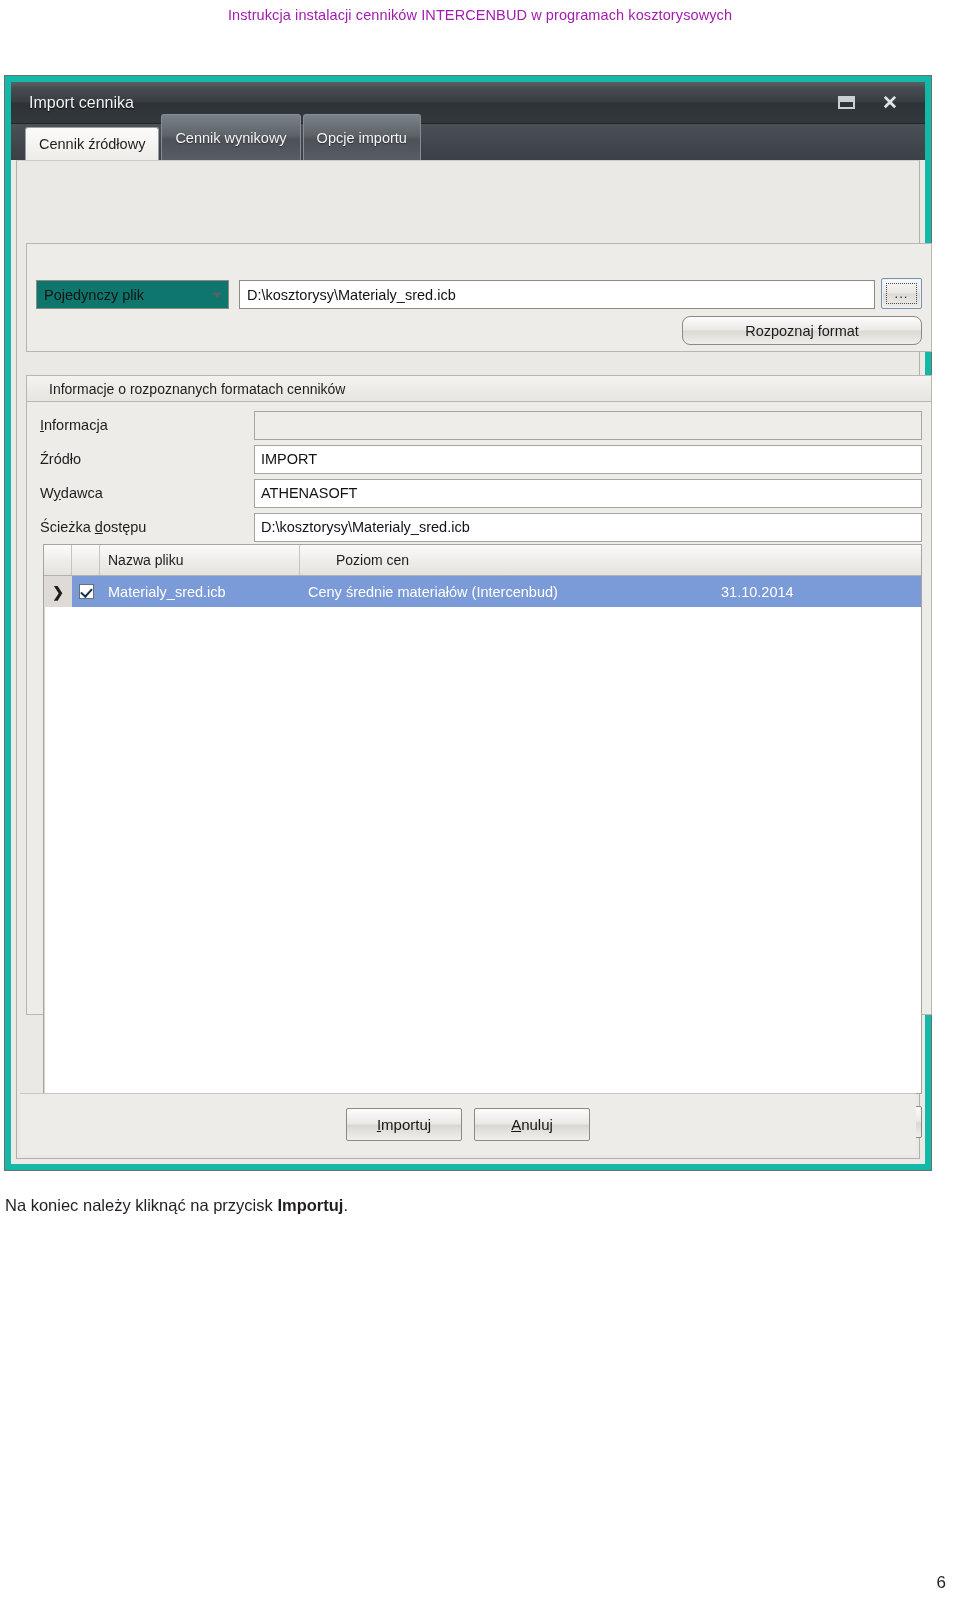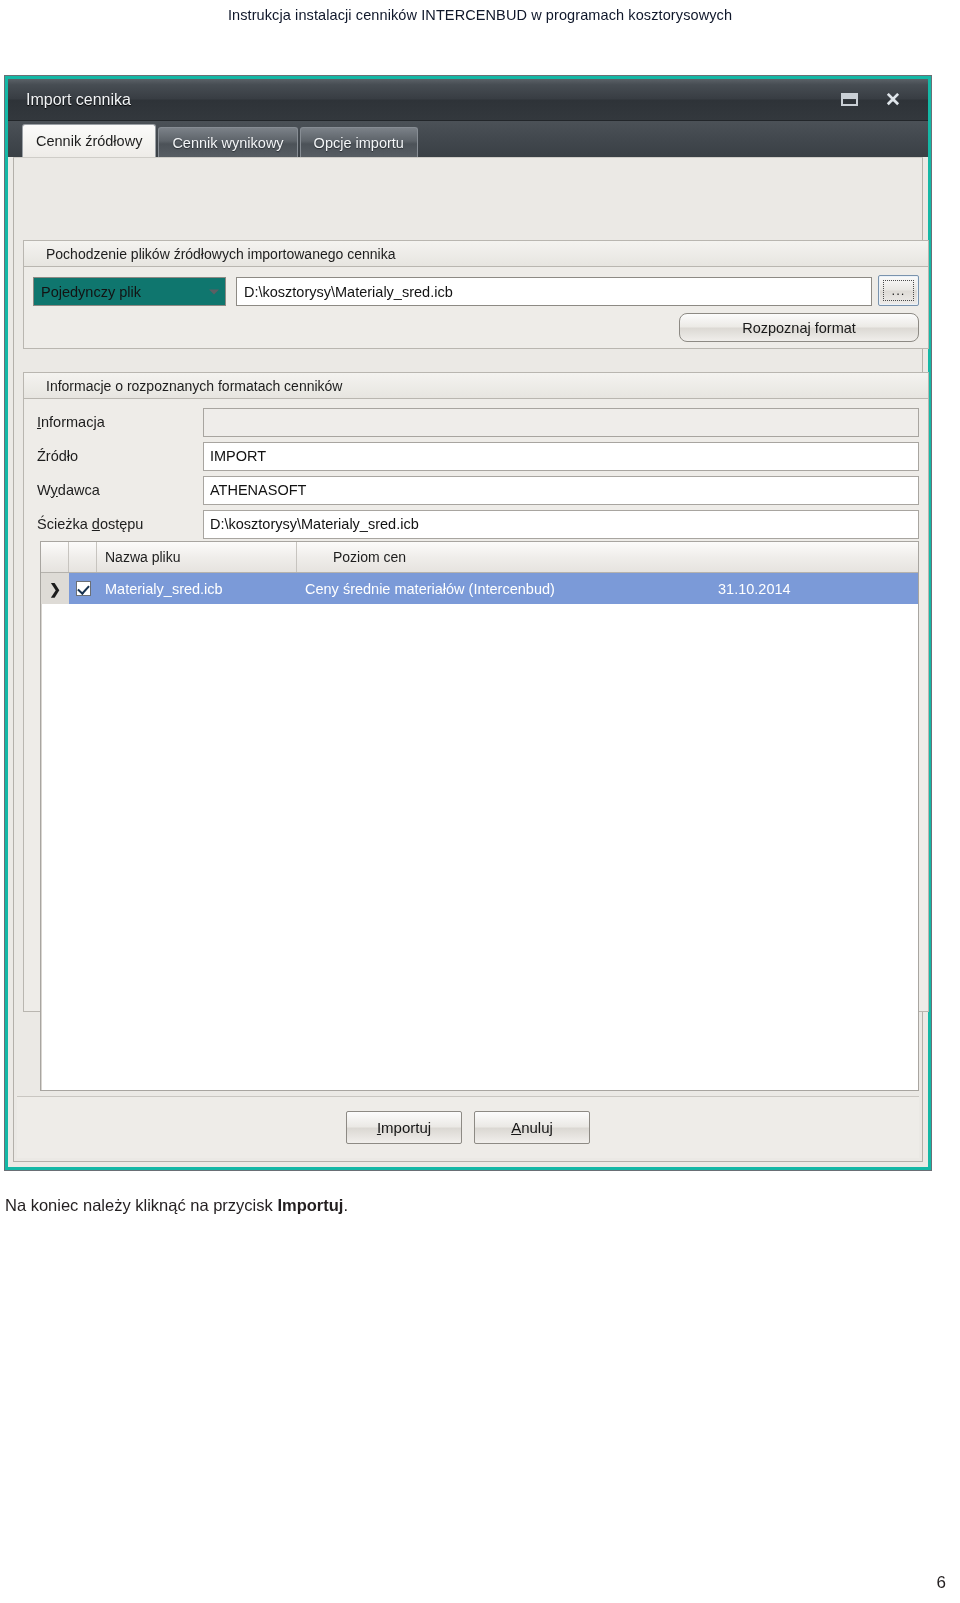--- a/index.html
+++ b/index.html
@@ -10,32 +10,32 @@
     font-family: "Liberation Sans", sans-serif;
   }
   body { position: relative; overflow: hidden; }
 
   
   .doc-header {
     position: absolute; top: 0; left: 0; width: 960px; height: 30px;
     display: flex; align-items: center; justify-content: center;
   }
   .doc-header-title {
-    color: #0f172a;
+    color: #a21caf;
     font-size: 14.5px;
     letter-spacing: .1px;
     white-space: nowrap;
   }
 
   
   .window {
     position: absolute;
     left: 5px; top: 76px;
     width: 926px; height: 1094px;
-    border: 3px solid #14b8a6;
+    border: 6px solid #14b8a6;
     background: #eceae6;
     box-shadow: 0 0 0 1px #6a6f75;
   }
   .titlebar {
     height: 42px;
     background: linear-gradient(to bottom, #5b6167 0%, #474d53 14%, #383d43 48%, #2e3338 52%, #33383d 100%);
     border-bottom: 1px solid #22262a;
     display: flex; align-items: center;
     padding: 0 6px 0 18px;
     position: relative;
@@ -58,21 +58,21 @@
 
   
   .tabstrip {
     height: 36px;
     background: linear-gradient(to bottom, #4b5157 0%, #40464c 60%, #3a4045 100%);
     display: flex; align-items: flex-end;
     padding-left: 14px;
     position: relative;
   }
   .tab {
-    height: 30px;
+    height: 46px;
     padding: 0 13px;
     display: flex; align-items: center;
     font-size: 14.5px;
     border: 1px solid #7d838a;
     border-bottom: none;
     border-radius: 3px 3px 0 0;
     margin-right: 2px;
     white-space: nowrap;
   }
   .tab.active {
@@ -173,21 +173,21 @@
   .field-row { display: flex; align-items: center; height: 34px; }
   .field-label {
     width: 170px; font-size: 14.5px; color: #1d1d1d;
     white-space: nowrap; padding-left: 4px;
   }
   .field-label u { text-decoration: underline; }
   .field-value {
     flex: 1; height: 29px;
     background: #ffffff; border: 1px solid #a8a5a0;
     display: flex; align-items: center; padding-left: 6px;
-    font-size: 14.5px; color: #121212;
+    font-size: 14.5px; color: #121212; margin-left: 48px;
   }
   .field-value.readonly { background: #efedea; }
 
   
   .grid {
     position: absolute;
     left: 16px; right: 9px; top: 168px; height: 550px;
     background: #ffffff;
     border: 1px solid #a8a5a0;
     box-shadow: inset 1px 1px 0 #d8d5d0;
@@ -308,21 +308,20 @@
       <span>Cennik wynikowy</span>
     </div>
     <div class="tab inactive">
       <span>Opcje importu</span>
     </div>
   </div>
 
   <div class="dlg-body">
 
     <div class="groupbox" id="grp-source">
-      <div class="gb-title">Pochodzenie plików źródłowych importowanego cennika</div>
 
       <div class="src-row">
         <div class="combo">
           <span>Pojedynczy plik</span>
           <span class="caret"></span>
         </div>
         <div class="pathbox">
           <span>D:\kosztorysy\Materialy_sred.icb</span>
         </div>
         <div class="browse-btn">

